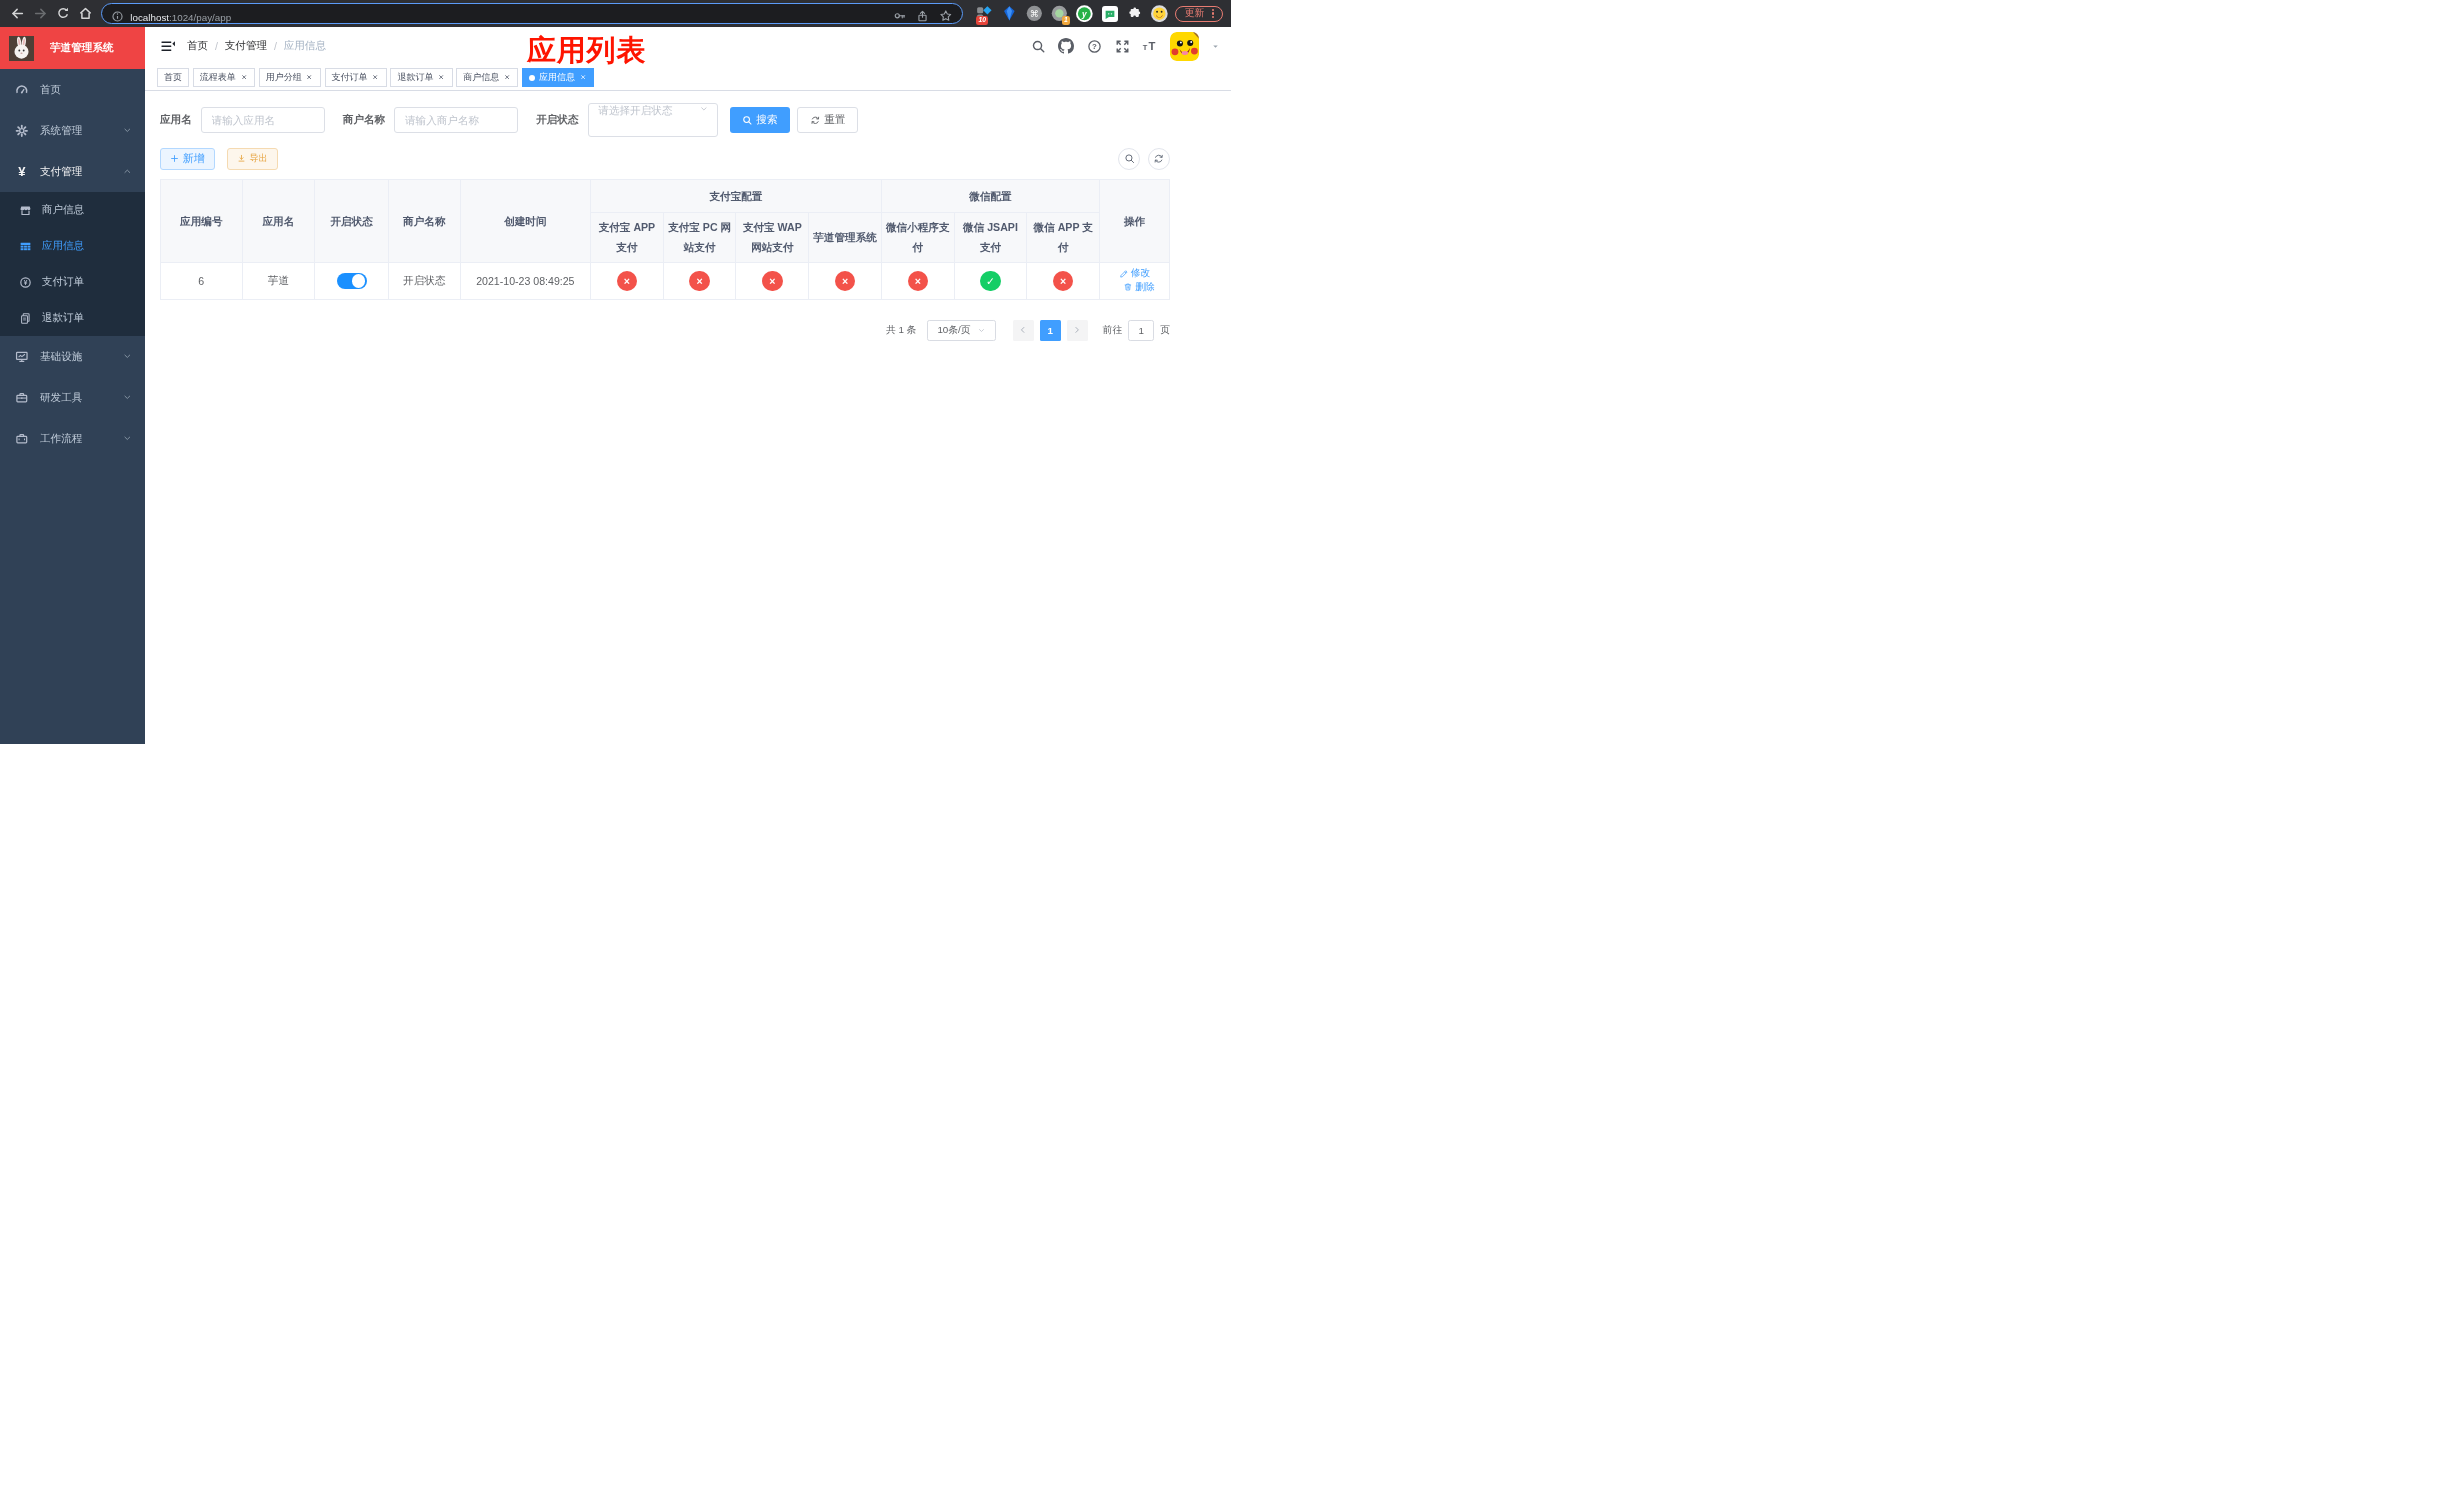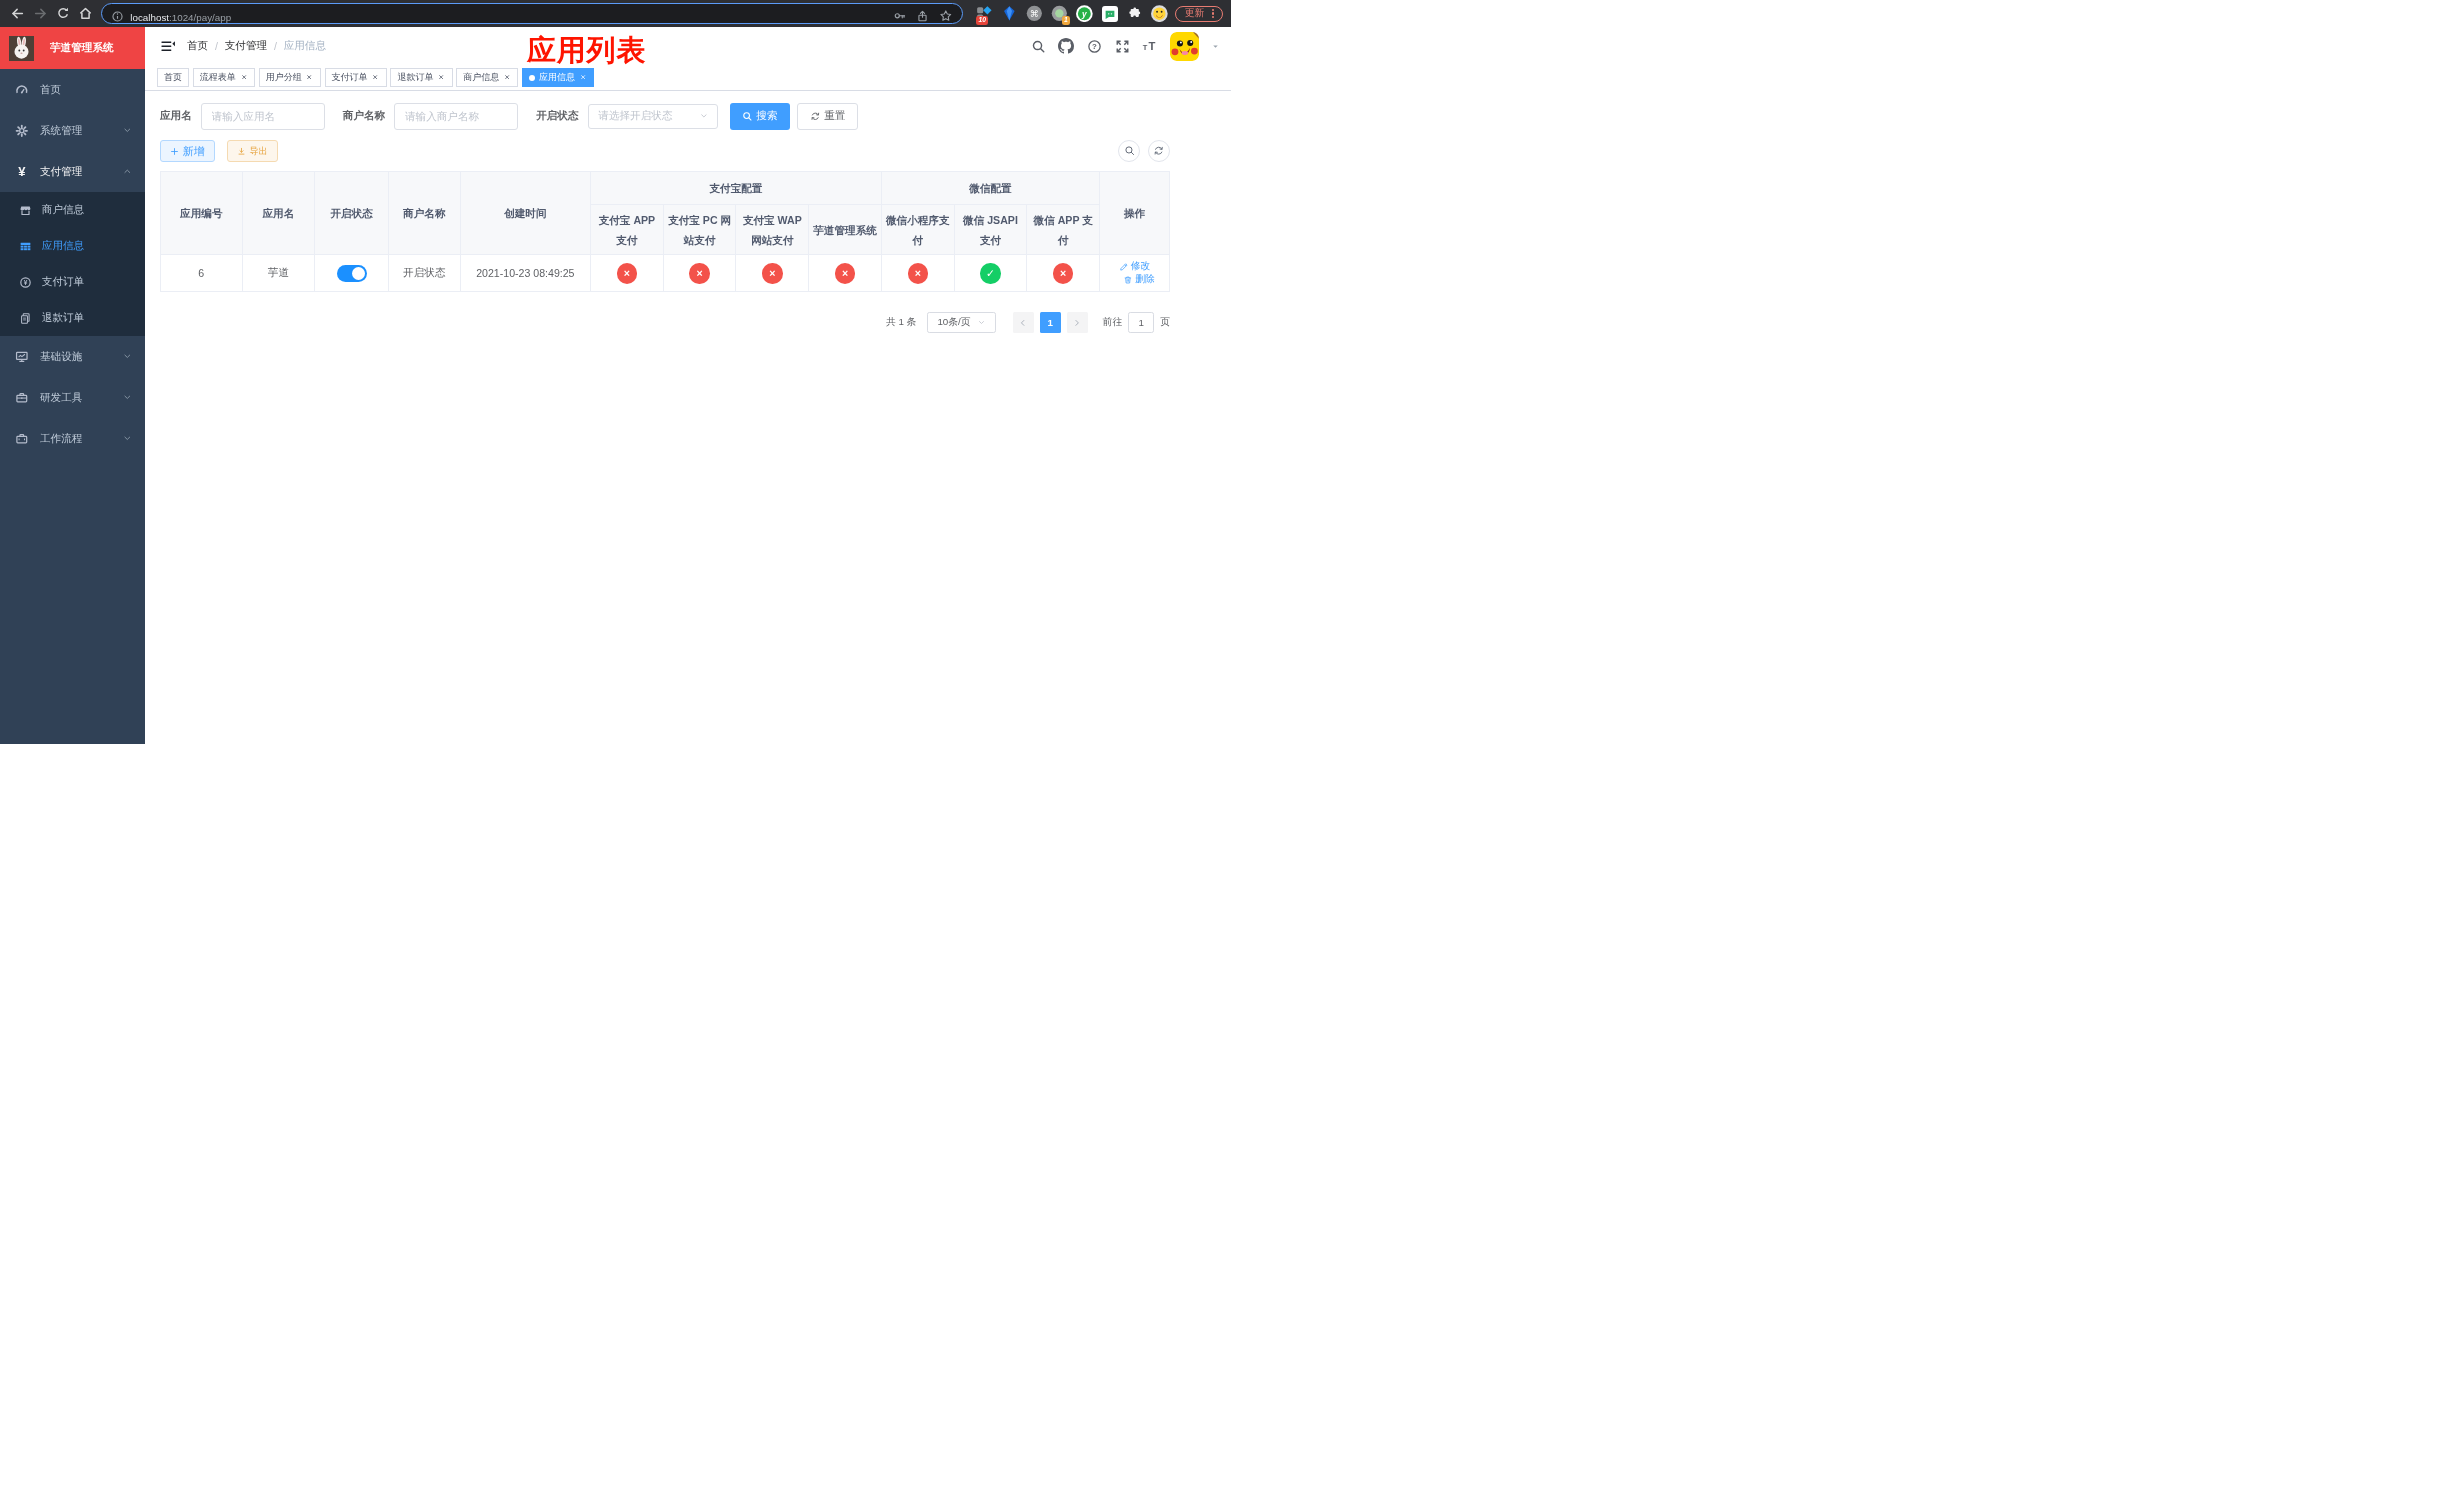--- a/index.html
+++ b/index.html
@@ -63,21 +63,21 @@
   .tag.active .dot { display:inline-block; }
   .tag .close-x { display:flex; color:inherit; }
 
   .content { flex:1; padding:12px 61px 0 15px; background:#fff; }
 
   
   .filter-row { display:flex; align-items:center; }
   .f-label { font-size:10.6px; font-weight:bold; color:#606266; margin-right:9px; white-space:nowrap; }
   .inp { width:124px; height:26.5px; border:0.8px solid #dcdfe6; border-radius:3px; padding:0 9.8px; font-size:10.6px; color:#606266; outline:none; margin-right:18px; font-family:inherit; }
   .inp::placeholder { color:#bfc4cd; }
-  .select { width:130px; height:25px; border:0.8px solid #dcdfe6; border-radius:3px; display:flex; align-items:center; padding:0 7.6px 0 9.8px; margin-right:9px; cursor:pointer; }
+  .select { width:130px; height:34px; border:0.8px solid #dcdfe6; border-radius:3px; display:flex; align-items:flex-start; padding:0 7.6px 0 9.8px; margin-right:9px; cursor:pointer; }
   .select .ph { flex:1; font-size:10.6px; color:#bfc4cd; white-space:nowrap; overflow:hidden; }
   .btn { display:inline-flex; align-items:center; justify-content:center; gap:3.8px; border-radius:3px; cursor:pointer; font-family:inherit; border:0.8px solid transparent; }
   .btn.primary { height:26.5px; padding:0 11.4px; background:#409eff; color:#fff; font-size:10.6px; margin-left:3px; }
   .btn.plain { height:26.5px; padding:0 11.4px; background:#fff; border-color:#dcdfe6; color:#606266; font-size:10.6px; margin-left:7.6px; }
 
   
   .toolbar-row { display:flex; align-items:center; margin-top:10.6px; }
   .btn.mini-add { height:22px; padding:0 9px; background:#ecf5ff; border-color:#b3d8ff; color:#409eff; font-size:11px; }
   .btn.mini-export { height:22px; padding:0 9px; background:#fdf6ec; border-color:#f5dab1; color:#e6a23c; font-size:9px; margin-left:12px; }
   .tr-spacer { flex:1; }

